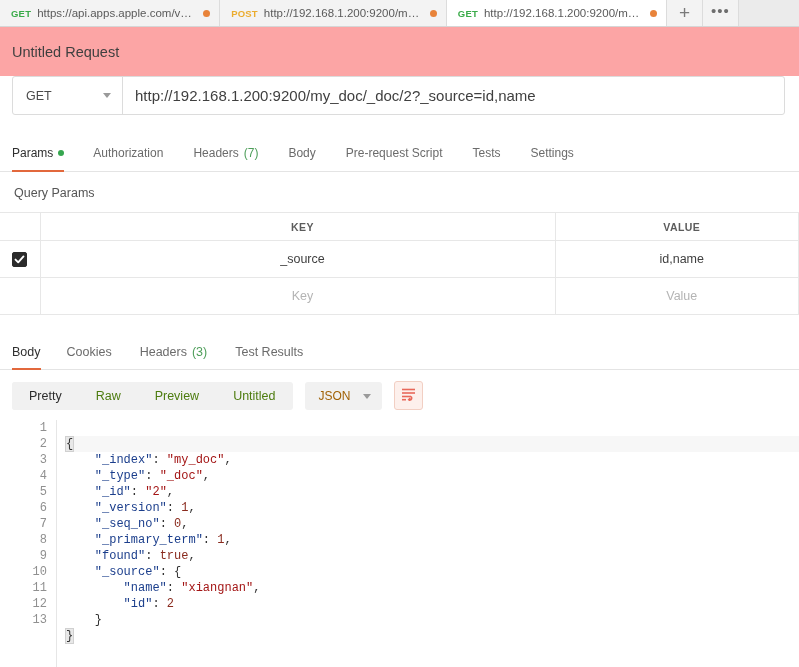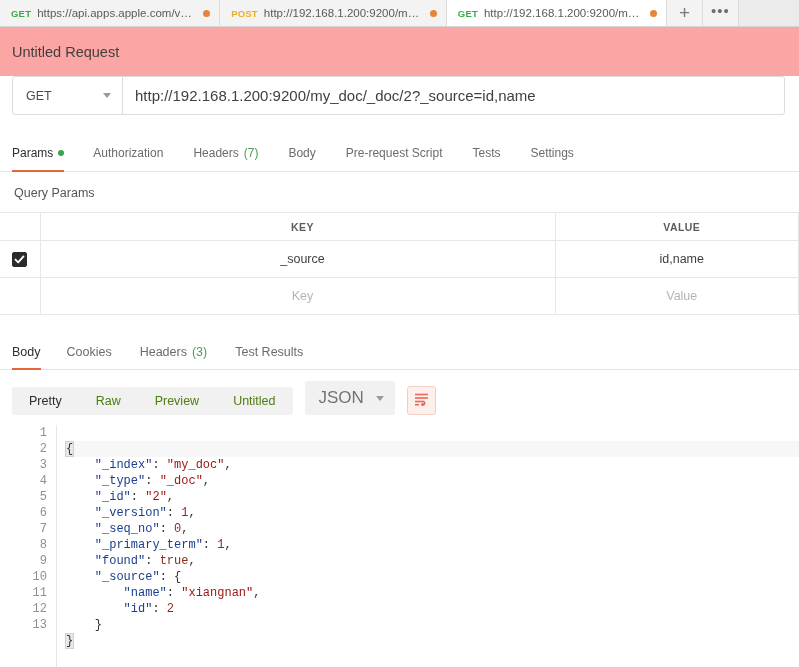--- a/index.html
+++ b/index.html
@@ -240,22 +240,22 @@
     color: #4d7c0f;
   }
   .seg.active { color: #2c2c2c; background: #f1f1f1; }
   .json-select {
     display: flex;
     align-items: center;
     gap: 12px;
     padding: 7px 11px 7px 14px;
     background: #f1f1f1;
     border-radius: 3px;
-    font-size: 17px;
-    color: #737373;
+    font-size: 12px;
+    color: #a16207;
   }
   .wrap-btn {
     display: flex;
     align-items: center;
     justify-content: center;
     width: 29px; height: 29px;
     background: #fdf0ec;
     border: 1px solid #f2cfc3;
     border-radius: 3px;
   }

